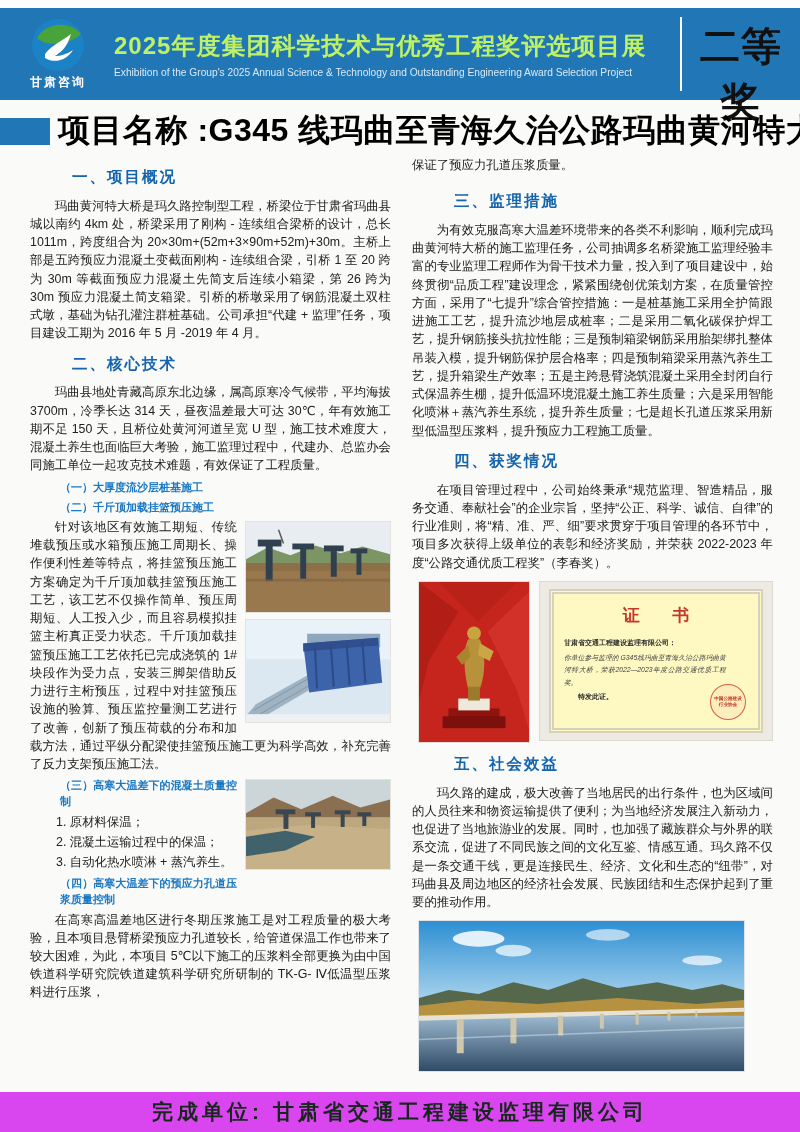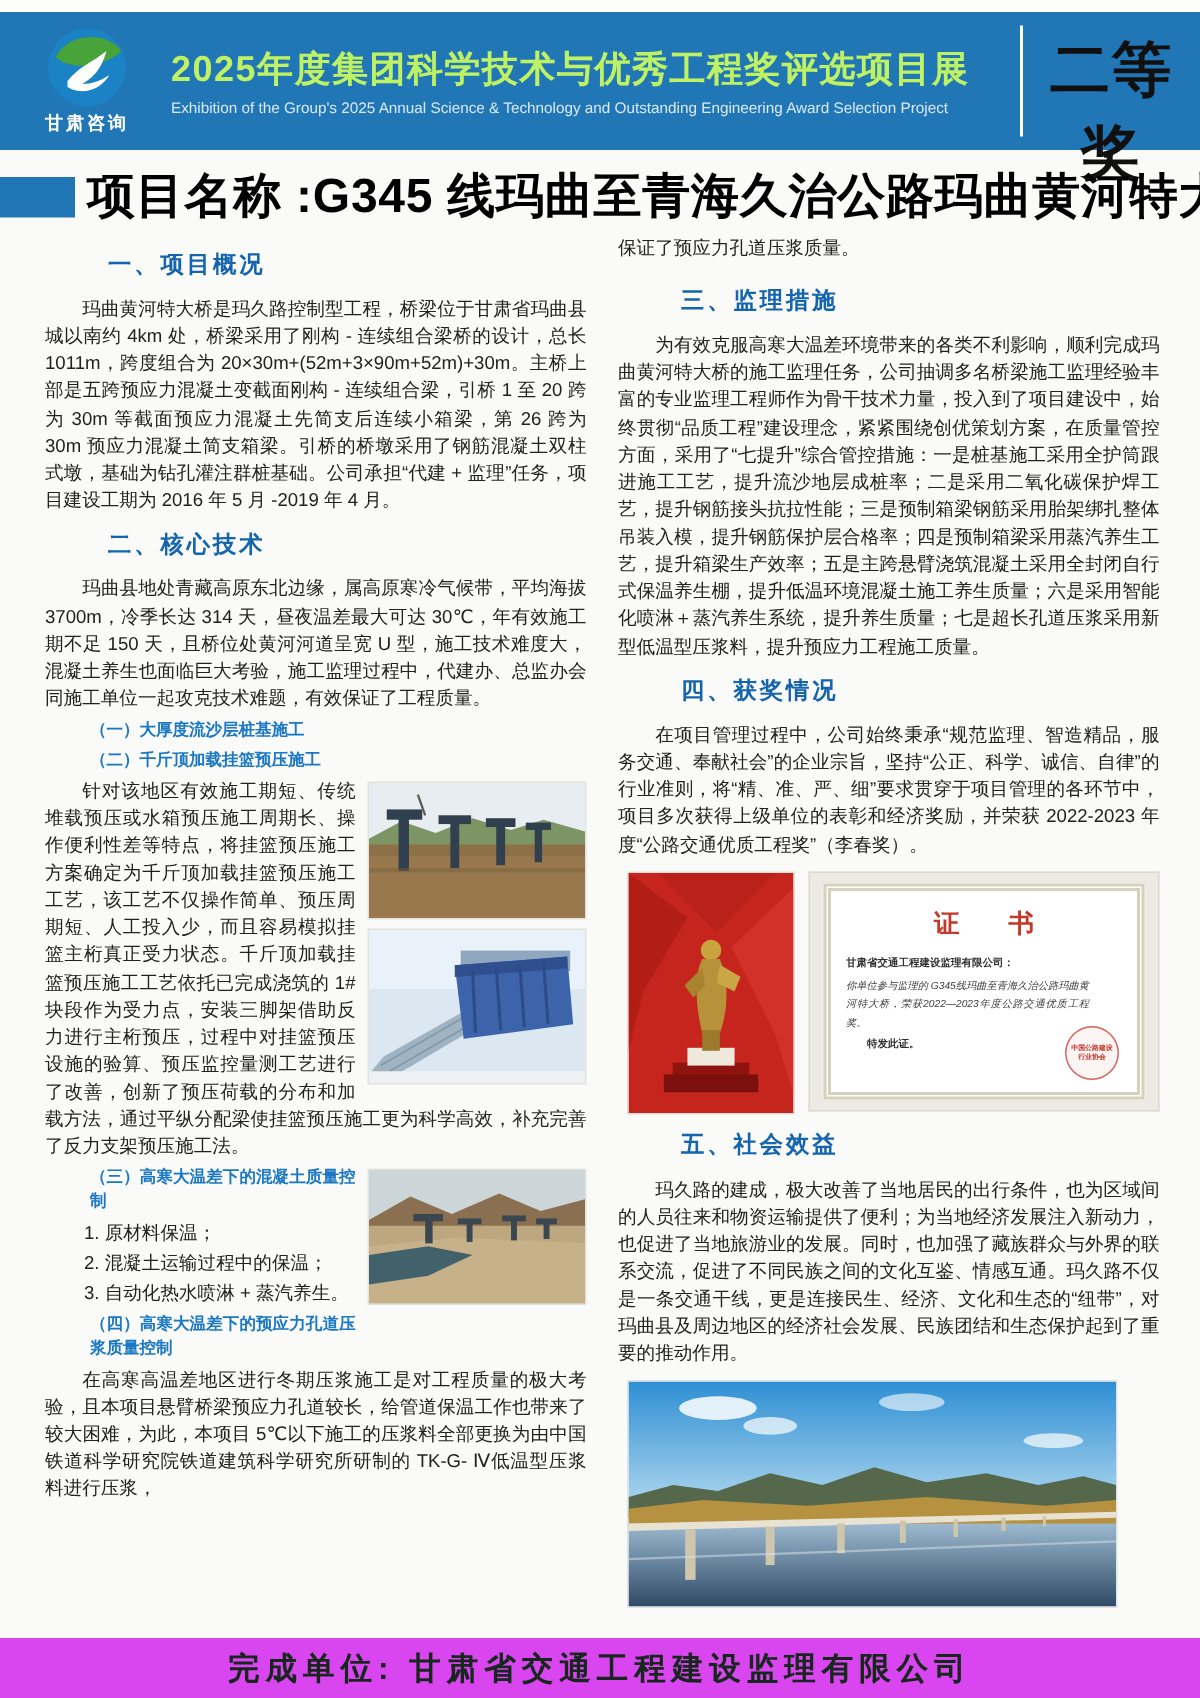--- a/index.html
+++ b/index.html
@@ -32,21 +32,21 @@
   p.body { text-indent:2em; margin-bottom:3px; }
   p.cont { text-indent:0; margin-bottom:16px; }
   p.listline { padding-left:26px; margin-bottom:2px; }
   .floatwrap { float:right; width:146px; margin:3px 0 5px 8px; }
   .photo { display:block; width:100%; margin-bottom:6px; border:1px solid #e2e2de; }
   
   .awards-row { display:flex; gap:9px; margin:9px 0 4px 6px; }
   .trophy-box { width:112px; height:162px; flex:0 0 auto; border:1px solid #e2ddd6; }
   .trophy-box svg { display:block; }
   .cert { flex:1 1 auto; height:160px; background:#eceae2; border:1px solid #dcd9cf; padding:7px 9px; }
-  .cert-inner { height:100%; border:5px double #d6d1bd; background:#ffffff; position:relative; padding:6px 10px; }
+  .cert-inner { height:100%; border:5px double #d6d1bd; background:#fef9c3; position:relative; padding:6px 10px; }
   .cert-title { text-align:center; color:#c2392a; font-size:17px; font-weight:bold; letter-spacing:14px; padding-left:14px; margin-top:4px; }
   .cert-addr { font-size:7px; color:#303030; margin-top:9px; font-weight:bold; }
   .cert-body { font-size:6.8px; color:#3c3c3c; margin-top:4px; line-height:1.8; font-style:italic; width:88%; }
   .cert-close { font-size:7px; color:#303030; margin-top:3px; text-indent:2em; font-weight:bold; }
   .cert-seal { position:absolute; right:12px; bottom:8px; width:36px; height:36px; border-radius:50%;
     border:1.5px solid rgba(200,50,40,.75); color:#c0392b; font-size:4.6px; line-height:1.25; font-weight:bold;
     display:flex; align-items:center; justify-content:center; text-align:center; padding:3px; background:rgba(230,120,110,.08); }
   .bigphoto { width:327px; height:152px; margin:9px 0 0 6px; border:1px solid #dfe3e5; }
   .bigphoto svg { display:block; }
   

